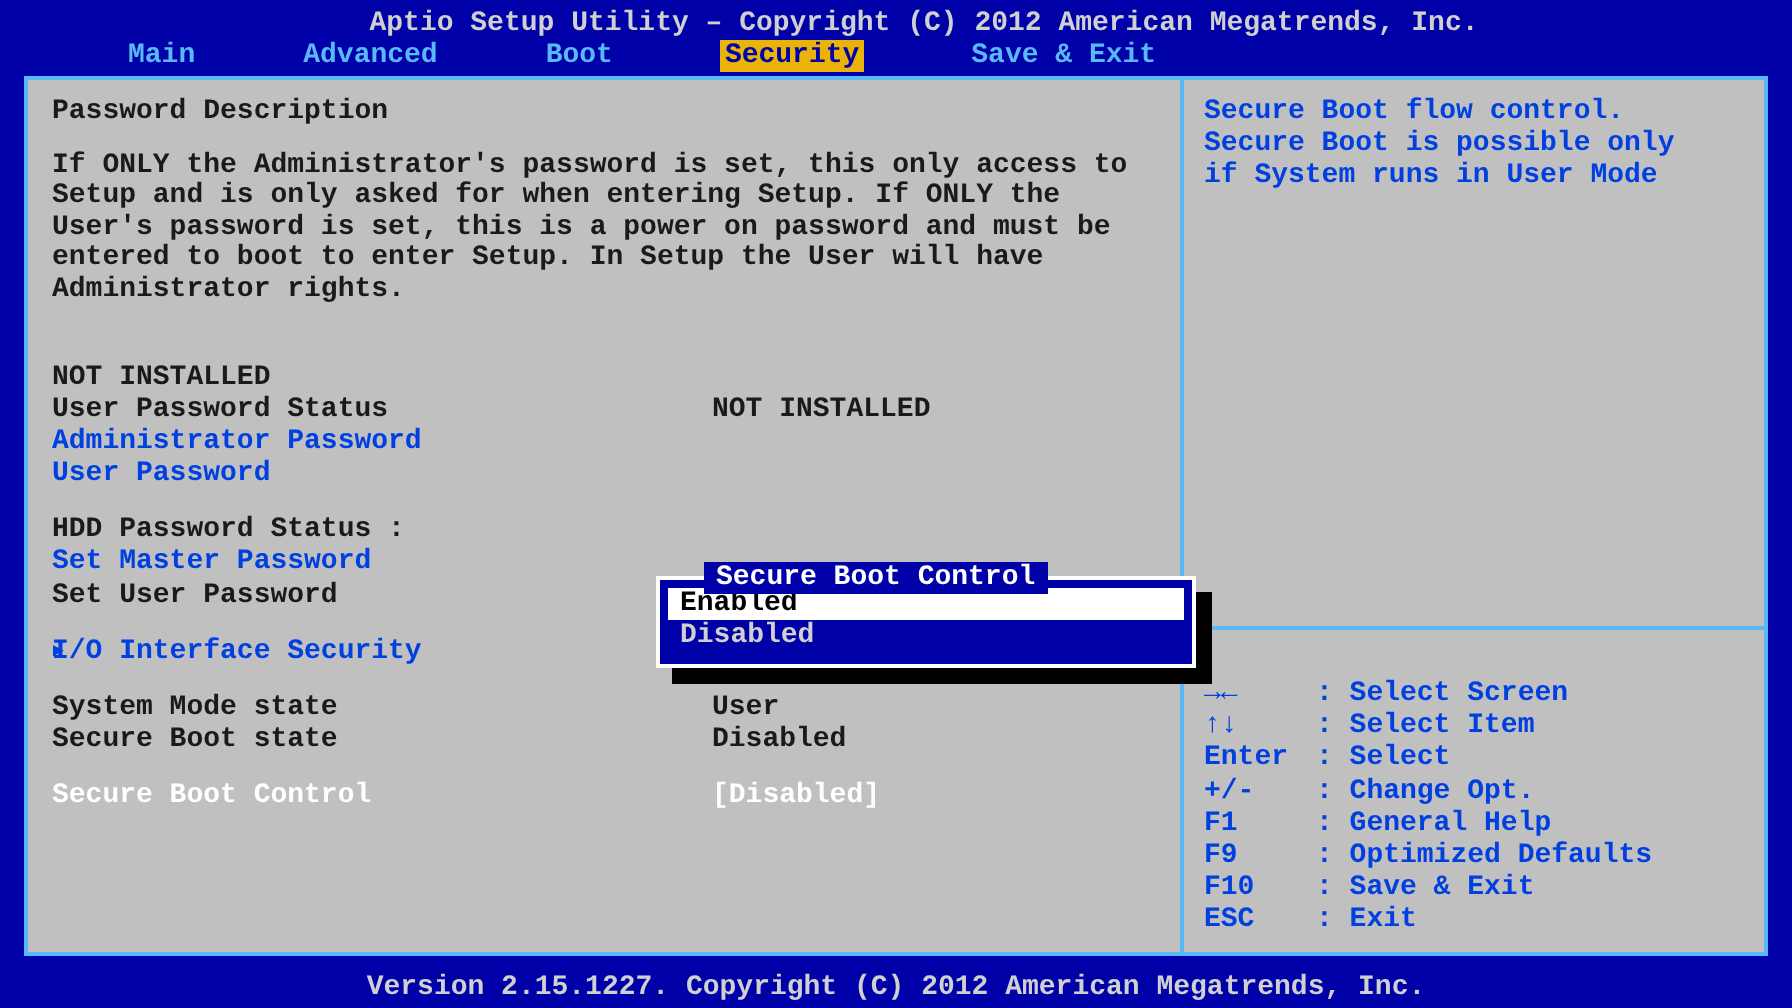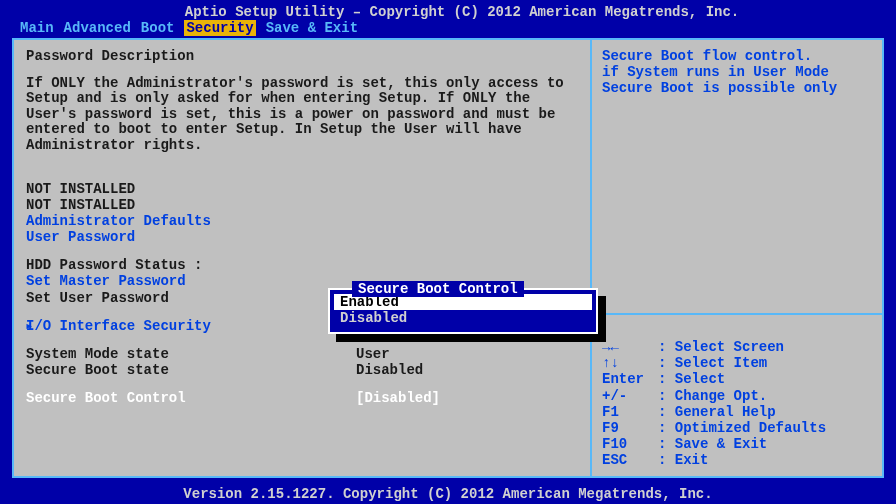--- a/index.html
+++ b/index.html
@@ -21,21 +21,21 @@
     font-weight: bold;
     padding-left: 28px;
   }
   .tabs {
     display: flex;
     gap: 10px;
     padding: 0 20px 2px 20px;
     color: #58b8f8;
     font-weight: bold;
   }
-  .tab { cursor: pointer; }
+  .tab { cursor: pointer; margin-left: 44px; }
   .tab.active {
     background: #eab308;
     color: #0000a8;
     padding: 0 2px;
   }
   .main {
     display: flex;
     border: 2px solid #58b8f8;
     margin: 0 12px;
     height: 440px;
@@ -118,24 +118,25 @@
 
 <div class="main">
   <div class="left">
     <div class="desc-title">Password Description</div>
     <div class="desc-text">If ONLY the Administrator's password is set, this only access to Setup and is only asked for when entering Setup. If ONLY the User's password is set, this is a power on password and must be entered to boot to enter Setup. In Setup the User will have Administrator rights.</div>
 
     <div class="row">
       <span class="val">NOT INSTALLED</span>
     </div>
     <div class="row">
+      <span class="lbl">User Password Status</span>
       <span class="val">NOT INSTALLED</span>
     </div>
     <div class="row link">
-      <span class="lbl">Administrator Defaults</span>
+      <span class="lbl">Administrator Password</span>
     </div>
     <div class="row link">
       <span class="lbl">User Password</span>
     </div>
     <div style="height:12px"></div>
     <div class="row">
       <span class="lbl">HDD Password Status  :</span>
     </div>
     <div class="row link">
       <span class="lbl">Set Master Password</span>
@@ -168,22 +169,22 @@
       <div class="popup-body">
         <div class="popup-item sel">Enabled</div>
         <div class="popup-item">Disabled</div>
       </div>
     </div>
   </div>
 
   <div class="right">
     <div class="right-top">
       <div>Secure Boot flow control.</div>
+      <div>Secure Boot is possible only</div>
       <div>if System runs in User Mode</div>
-      <div>Secure Boot is possible only</div>
     </div>
     <div class="right-spacer"></div>
     <div class="right-divider"></div>
     <div class="right-help">
       <div class="row">
           <span class="k">→←</span>
           <span>: Select Screen</span>
         </div>
       <div class="row">
           <span class="k">↑↓</span>

